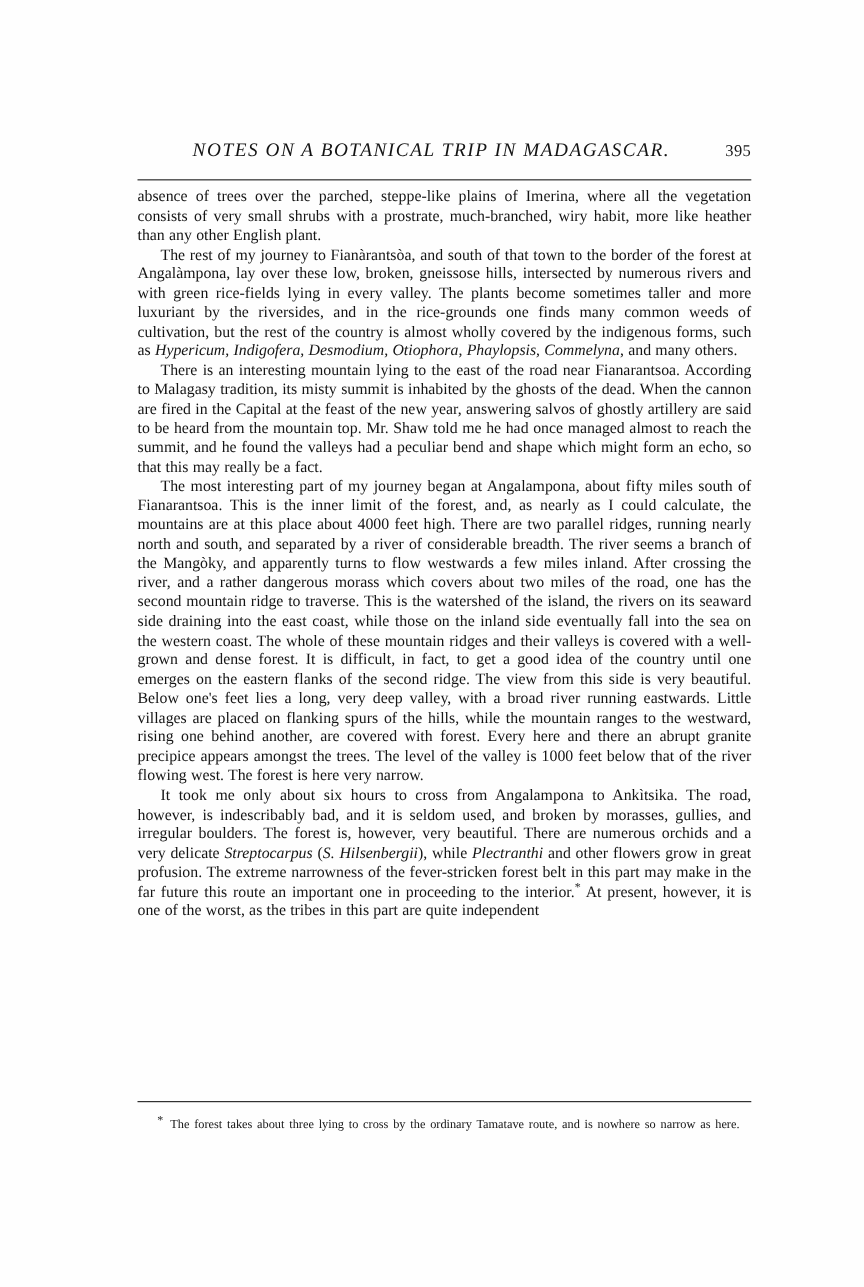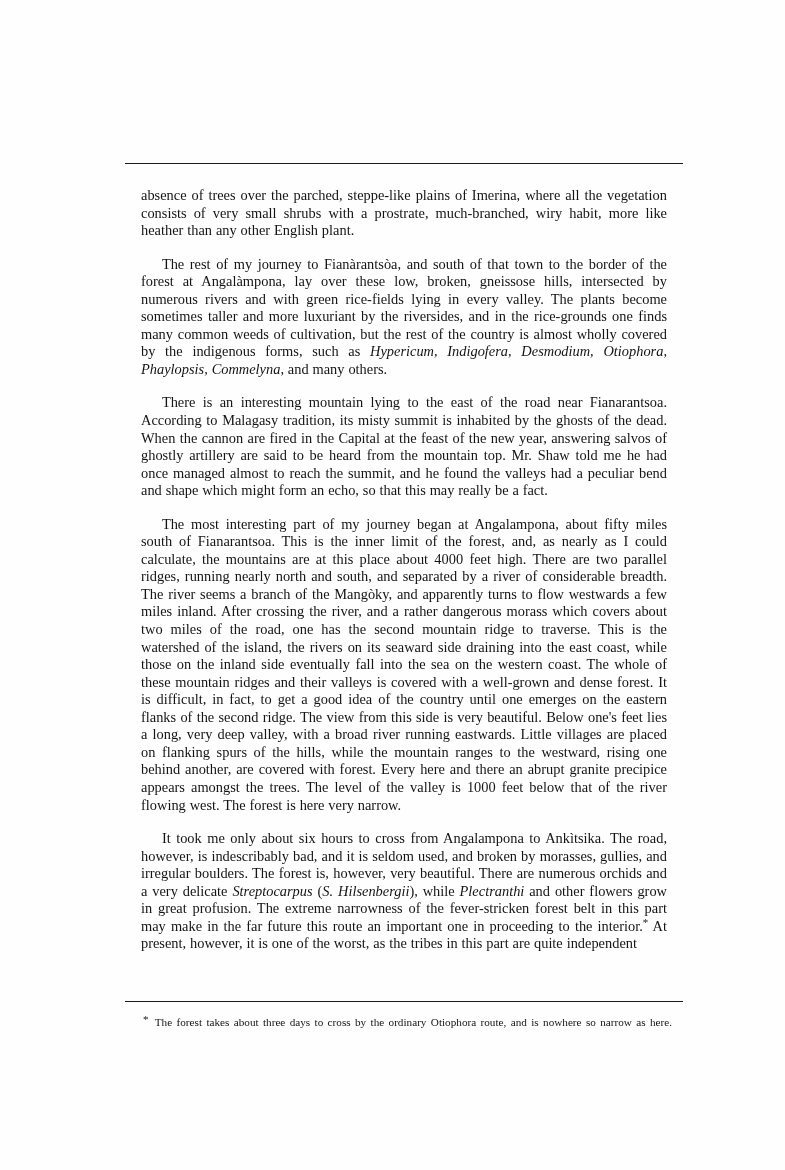--- a/index.html
+++ b/index.html
@@ -63,21 +63,21 @@
   .rule-foot { top: 1001px; }
 
   
   .textblock {
     position: absolute;
     left: 125px;
     top: 171px;
     width: 558px;
   }
   .textblock p {
-    margin: 16px;
+    margin: 0;
     font-size: 14.4px;
     line-height: 17.55px;
     text-align: justify;
     text-indent: 1.45em;
     hyphens: manual;
     word-spacing: 0.02em;
   }
   .textblock p.first {
     text-indent: 0;
   }
@@ -105,34 +105,38 @@
     font-size: 11px;
     line-height: 0;
     vertical-align: 0.42em;
   }
 </style>
 </head>
 <body>
 
 <div class="page">
 
+  <div class="running-head">
+    <span class="head-title">NOTES ON A BOTANICAL TRIP IN MADAGASCAR.</span>
+    <span class="folio">395</span>
+  </div>
 
   <div class="rule rule-head"></div>
 
   <div class="textblock">
 
     <p class="first">absence of trees over the parched, steppe-like plains of Imerina, where all the vegetation consists of very small shrubs with a prostrate, much-branched, wiry habit, more like heather than any other English plant.</p>
 
     <p><span>The rest of my journey to Fianàrantsòa, and south of that town to the border of the forest at Angalàmpona, lay over these low, broken, gneissose hills, intersected by numerous rivers and with green rice-fields lying in every valley. The plants become sometimes taller and more luxuriant by the riversides, and in the rice-grounds one finds many common weeds of cultivation, but the rest of the country is almost wholly covered by the indigenous forms, such as </span><i>Hypericum, Indigofera, Desmodium, Otiophora, Phaylopsis, Commelyna</i><span>, and many others.</span></p>
 
     <p>There is an interesting mountain lying to the east of the road near Fianarantsoa. According to Malagasy tradition, its misty summit is inhabited by the ghosts of the dead. When the cannon are fired in the Capital at the feast of the new year, answering salvos of ghostly artillery are said to be heard from the mountain top. Mr. Shaw told me he had once managed almost to reach the summit, and he found the valleys had a peculiar bend and shape which might form an echo, so that this may really be a fact.</p>
 
     <p>The most interesting part of my journey began at Angalampona, about fifty miles south of Fianarantsoa. This is the inner limit of the forest, and, as nearly as I could calculate, the mountains are at this place about 4000 feet high. There are two parallel ridges, running nearly north and south, and separated by a river of considerable breadth. The river seems a branch of the Mangòky, and apparently turns to flow westwards a few miles inland. After crossing the river, and a rather dangerous morass which covers about two miles of the road, one has the second mountain ridge to traverse. This is the watershed of the island, the rivers on its seaward side draining into the east coast, while those on the inland side eventually fall into the sea on the western coast. The whole of these mountain ridges and their valleys is covered with a well-grown and dense forest. It is difficult, in fact, to get a good idea of the country until one emerges on the eastern flanks of the second ridge. The view from this side is very beautiful. Below one's feet lies a long, very deep valley, with a broad river running eastwards. Little villages are placed on flanking spurs of the hills, while the mountain ranges to the westward, rising one behind another, are covered with forest. Every here and there an abrupt granite precipice appears amongst the trees. The level of the valley is 1000 feet below that of the river flowing west. The forest is here very narrow.</p>
 
     <p><span>It took me only about six hours to cross from Angalampona to Ankìtsika. The road, however, is indescribably bad, and it is seldom used, and broken by morasses, gullies, and irregular boulders. The forest is, however, very beautiful. There are numerous orchids and a very delicate </span><i>Streptocarpus</i><span> (</span><i>S. Hilsenbergii</i><span>), while </span><i>Plectranthi</i><span> and other flowers grow in great profusion. The extreme narrowness of the fever-stricken forest belt in this part may make in the far future this route an important one in proceeding to the interior.</span><sup class="ref">*</sup><span> At present, however, it is one of the worst, as the tribes in this part are quite independent</span></p>
 
   </div>
 
   <div class="rule rule-foot"></div>
 
-  <div class="footnote"><span class="fn-mark">*</span> <span>The forest takes about three days to cross by the ordinary Otiophora route, and is nowhere so narrow as here.</span></div>
+  <div class="footnote"><span class="fn-mark">*</span> <span>The forest takes about three lying to cross by the ordinary Tamatave route, and is nowhere so narrow as here.</span></div>
 
 </div>
 
 </body></html>

